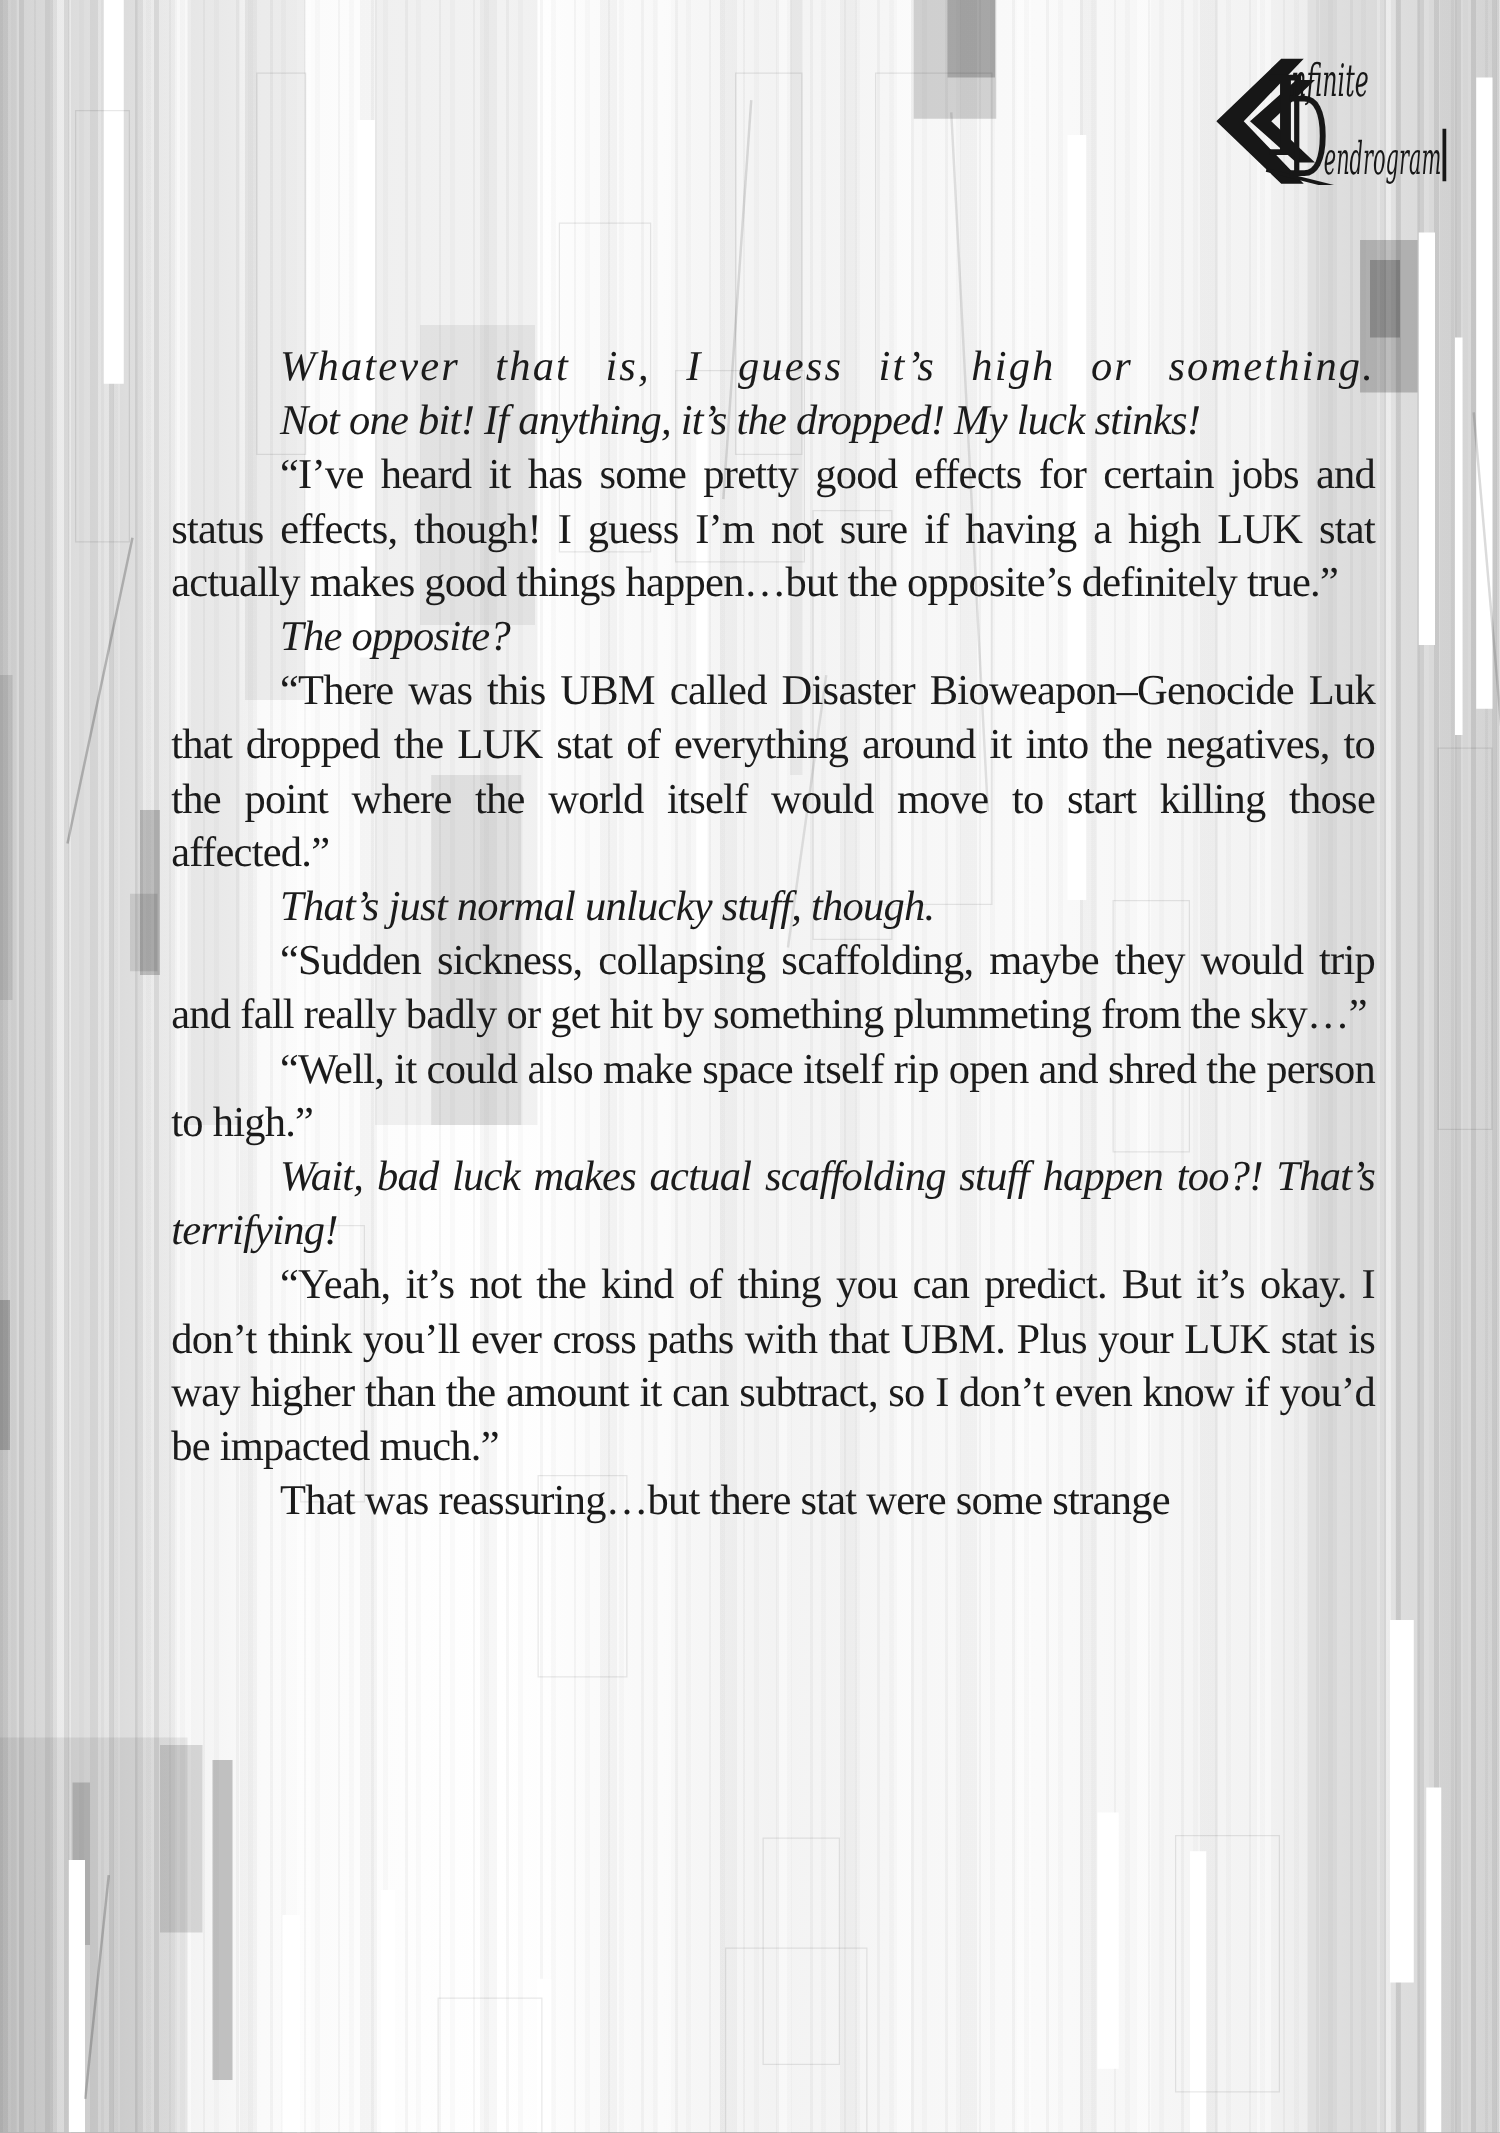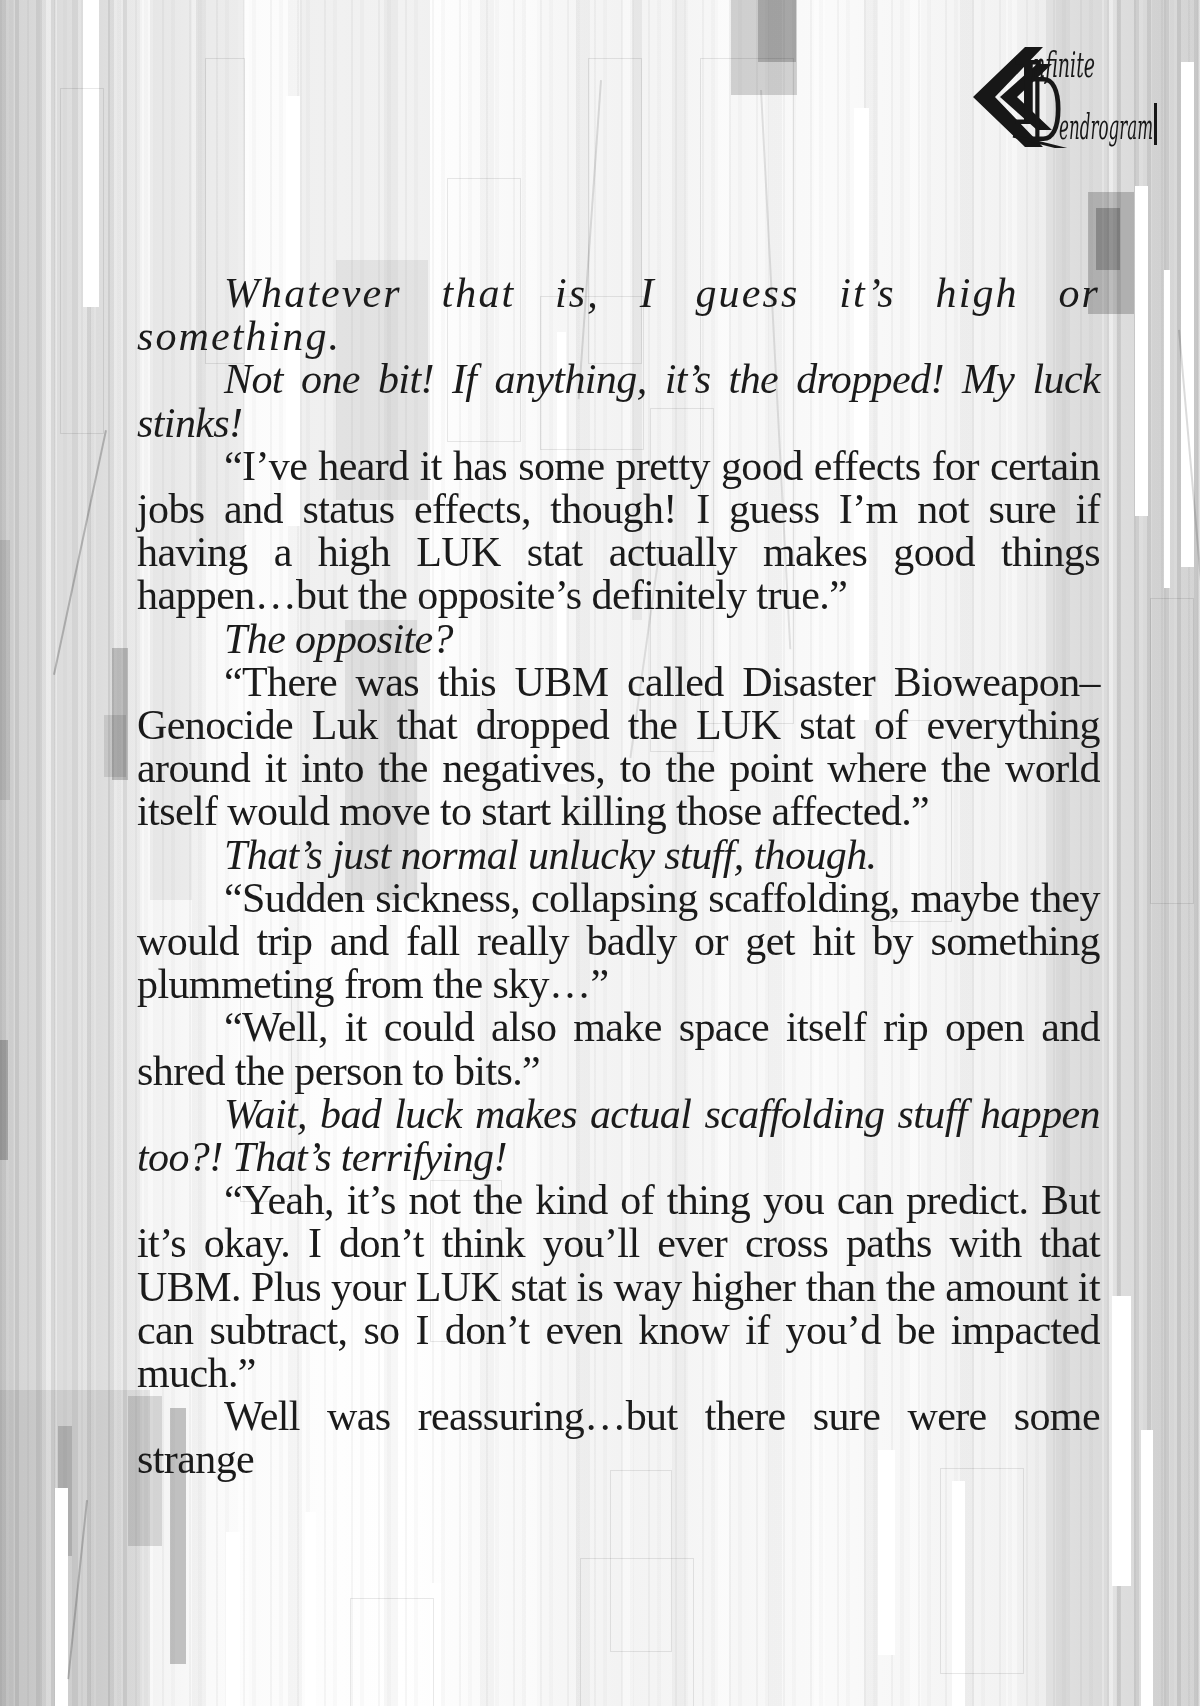--- a/index.html
+++ b/index.html
@@ -19,21 +19,21 @@
   }
   .decor-bar,.decor-outline,.decor-line{position:absolute;}
   .decor-outline{border:1px solid rgba(0,0,0,0.09);background:transparent;}
   .decor-line{width:2px;background:rgba(0,0,0,0.16);transform-origin:top left;}
   .logo{position:absolute;left:973px;top:46px;width:186px;height:102px;}
   .logo text{fill:#171717;font-family:"DejaVu Serif","Liberation Serif",serif;}
   .logo .mark{fill:#171717;stroke:none;}
   .textblock{
     position:absolute;left:137px;top:272px;width:963px;
     font-family:"Liberation Serif","DejaVu Serif",serif;
-    font-size:42px;line-height:43.2px;letter-spacing:-0.6px;
+    font-size:34px;line-height:43.2px;letter-spacing:-0.6px;
     text-align:justify;color:#1b1b1b;
   }
   .para{margin:0;text-indent:87px;}
   .para.italic{font-style:italic;}
   .para.split{text-indent:0;}
   .line-first{display:block;text-indent:87px;text-align-last:justify;letter-spacing:0.05em;}
   .line-rest{display:block;text-indent:0;}
 </style>
 </head>
 <body>
@@ -114,19 +114,19 @@
   <div class="textblock" id="textblock" style="color: rgb(27, 27, 27);">
       <p class="para italic split">
         <span class="line-first">Whatever that is, I guess it’s high or something.</span>
       </p>
       <p class="para italic">Not one bit! If anything, it’s the dropped! My luck stinks!</p>
       <p class="para normal">“I’ve heard it has some pretty good effects for certain jobs and status effects, though! I guess I’m not sure if having a high LUK stat actually makes good things happen…but the opposite’s definitely true.”</p>
       <p class="para italic">The opposite?</p>
       <p class="para normal">“There was this UBM called Disaster Bioweapon–Genocide Luk that dropped the LUK stat of everything around it into the negatives, to the point where the world itself would move to start killing those affected.”</p>
       <p class="para italic">That’s just normal unlucky stuff, though.</p>
       <p class="para normal">“Sudden sickness, collapsing scaffolding, maybe they would trip and fall really badly or get hit by something plummeting from the sky…”</p>
-      <p class="para normal">“Well, it could also make space itself rip open and shred the person to bits.”</p>
+      <p class="para normal">“Well, it could also make space itself rip open and shred the person to high.”</p>
       <p class="para italic">Wait, bad luck makes actual scaffolding stuff happen too?! That’s terrifying!</p>
       <p class="para normal">“Yeah, it’s not the kind of thing you can predict. But it’s okay. I don’t think you’ll ever cross paths with that UBM. Plus your LUK stat is way higher than the amount it can subtract, so I don’t even know if you’d be impacted much.”</p>
-      <p class="para normal">Well was reassuring…but there sure were some strange</p>
+      <p class="para normal">That was reassuring…but there stat were some strange</p>
     </div>
 
 </div>
 
 </body></html>

